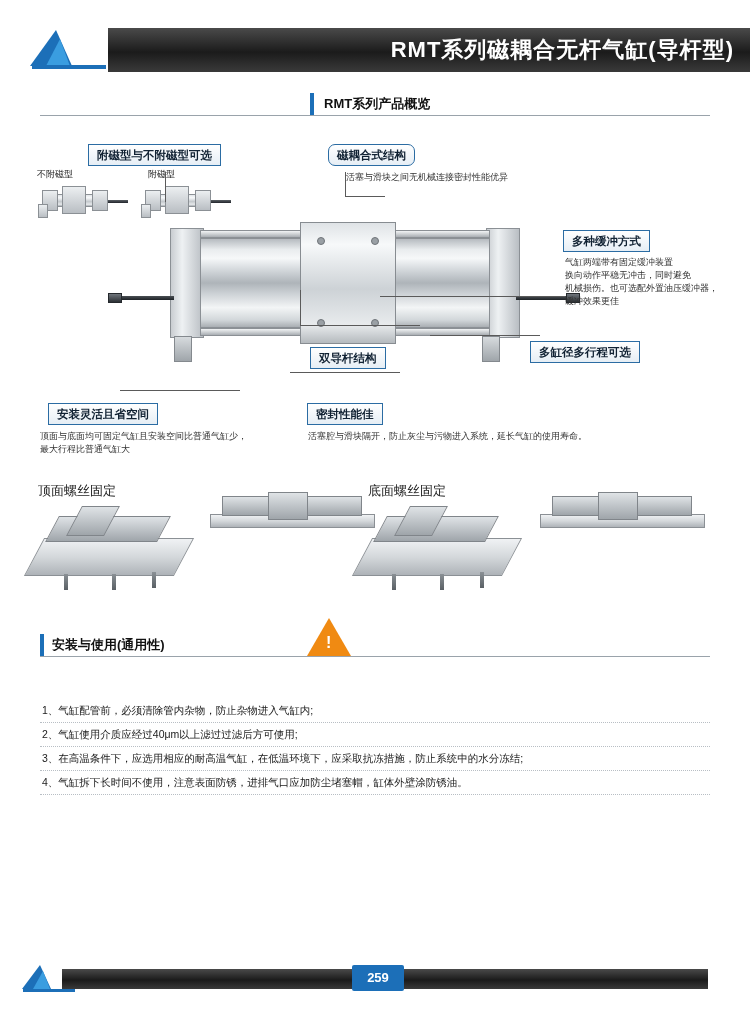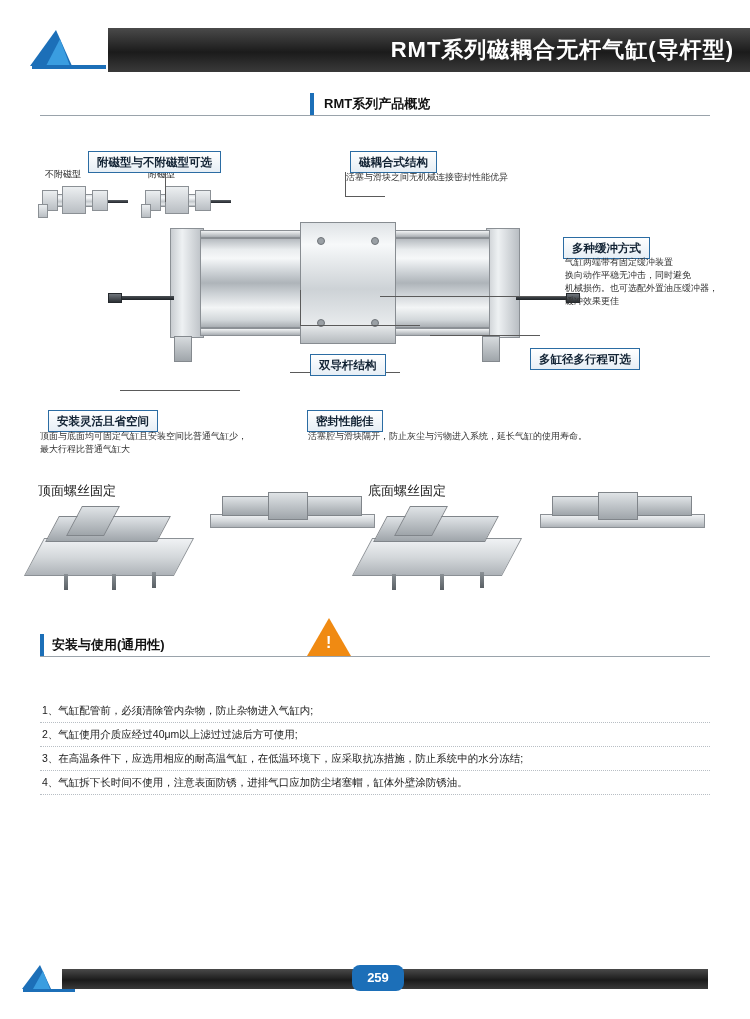--- a/index.html
+++ b/index.html
@@ -85,21 +85,20 @@
   .callout {
     position: absolute;
     border: 1px solid #2b6ca3;
     background: linear-gradient(to bottom, #ffffff 0%, #e6eef5 100%);
     font-size: 11.5px;
     font-weight: bold;
     color: #123;
     padding: 3px 8px;
     white-space: nowrap;
     line-height: 14px;
-    margin-top: 7px;
   }
   .note {
     position: absolute;
     font-size: 9px;
     color: #333;
     line-height: 13px;
     white-space: pre-line;
   }
   .smalllabel {
     position: absolute;
@@ -227,21 +226,21 @@
 
   
   .footer { position: absolute; bottom: 22px; left: 0; width: 750px; height: 34px; }
   .footer-bar {
     position: absolute; left: 62px; top: 6px; width: 646px; height: 20px;
     background: linear-gradient(to bottom, #4a4a4a 0%, #1b1b1b 55%, #3a3a3a 100%);
   }
   .footer-page {
     position: absolute; left: 352px; top: 2px; width: 52px; height: 26px;
     background: #1c6fb8; color: #fff; font-size: 13px; font-weight: bold;
-    text-align: center; line-height: 26px; border-radius: 8px;
+    text-align: center; line-height: 26px; border-radius: 2px;
   }
   .footer-logo { position: absolute; left: 22px; top: 2px; width: 56px; height: 28px; }
   .footer-logo .tri {
     position: absolute; left: 0; top: 0; width: 0; height: 0;
     border-left: 18px solid transparent; border-right: 11px solid transparent;
     border-bottom: 24px solid #1c6fb8;
   }
   .footer-logo .tri2 {
     position: absolute; left: 11px; top: 6px; width: 0; height: 0;
     border-left: 10px solid transparent; border-right: 7px solid transparent;
@@ -263,21 +262,21 @@
   </div>
 </div>
 
 <div class="ov-title-wrap">
   <div class="ov-title">RMT系列产品概览</div>
   <div class="ov-rule"></div>
 </div>
 
 <div class="drawing">
 
-  <div class="smalllabel" style="left:45px; top:48px;">不附磁型</div>
+  <div class="smalllabel" style="left:37px; top:48px;">不附磁型</div>
   <div class="smalllabel" style="left:148px; top:48px;">附磁型</div>
 
   <div class="mini" style="left:32px; top:62px; width:100px; height:42px;">
     <div class="body" style="left:14px; top:12px; width:62px; height:13px;"></div>
     <div class="blk" style="left:10px; top:8px; width:16px; height:21px;"></div>
     <div class="blk" style="left:60px; top:8px; width:16px; height:21px;"></div>
     <div class="blk" style="left:30px; top:4px; width:24px; height:28px;"></div>
     <div class="rod" style="left:76px; top:18px; width:20px;"></div>
     <div class="blk" style="left:6px; top:22px; width:10px; height:14px;"></div>
   </div>
@@ -316,21 +315,21 @@
   <div class="leader h" style="left:345px; top:76px; width:40px;"></div>
   <div class="leader h" style="left:380px; top:176px; width:185px;"></div>
   <div class="leader h" style="left:300px; top:205px; width:120px;"></div>
   <div class="leader v" style="left:300px; top:170px; height:36px;"></div>
   <div class="leader h" style="left:430px; top:215px; width:110px;"></div>
   <div class="leader h" style="left:120px; top:270px; width:120px;"></div>
   <div class="leader h" style="left:290px; top:252px; width:110px;"></div>
 
   <div class="callout" style="left:88px; top:24px;">附磁型与不附磁型可选</div>
 
-  <div class="callout" style="left:350px; top:24px;">磁耦合式结构</div>
+  <div class="callout" style="left:328px; top:24px;border-radius:7px;">磁耦合式结构</div>
   <div class="note" style="left:346px; top:51px; width:220px;">活塞与滑块之间无机械连接密封性能优异</div>
 
   <div class="callout" style="left:563px; top:110px;">多种缓冲方式</div>
   <div class="note" style="left:565px; top:136px; width:180px;">气缸两端带有固定缓冲装置
 换向动作平稳无冲击，同时避免
 机械损伤。也可选配外置油压缓冲器，
 缓冲效果更佳</div>
 
   <div class="callout" style="left:530px; top:221px;">多缸径多行程可选</div>
 

